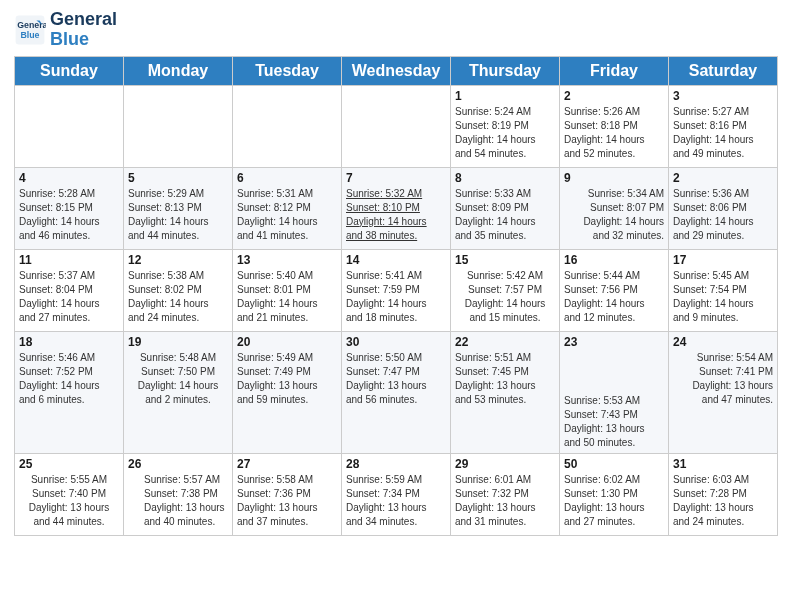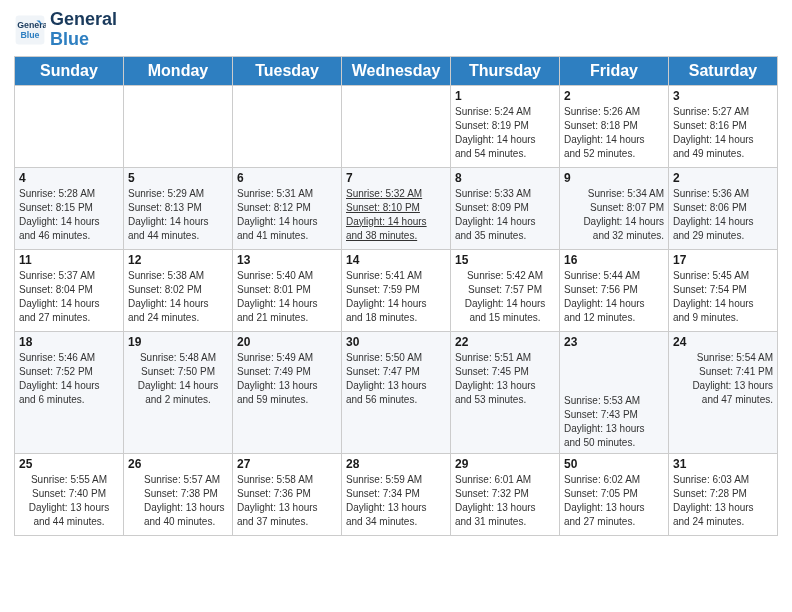--- a/index.html
+++ b/index.html
@@ -342,21 +342,21 @@
           <td>
             <div class="day-num">29</div>
             <div class="day-detail" style="white-space: pre-line;">Sunrise: 6:01 AM
 Sunset: 7:32 PM
 Daylight: 13 hours
 and 31 minutes.</div>
           </td>
           <td>
             <div class="day-num">50</div>
             <div class="day-detail" style="white-space: pre-line;">Sunrise: 6:02 AM
-Sunset: 7:05 PM
+Sunset: 1:30 PM
 Daylight: 13 hours
 and 27 minutes.</div>
           </td>
           <td>
             <div class="day-num">31</div>
             <div class="day-detail" style="white-space: pre-line;">Sunrise: 6:03 AM
 Sunset: 7:28 PM
 Daylight: 13 hours
 and 24 minutes.</div>
           </td>

